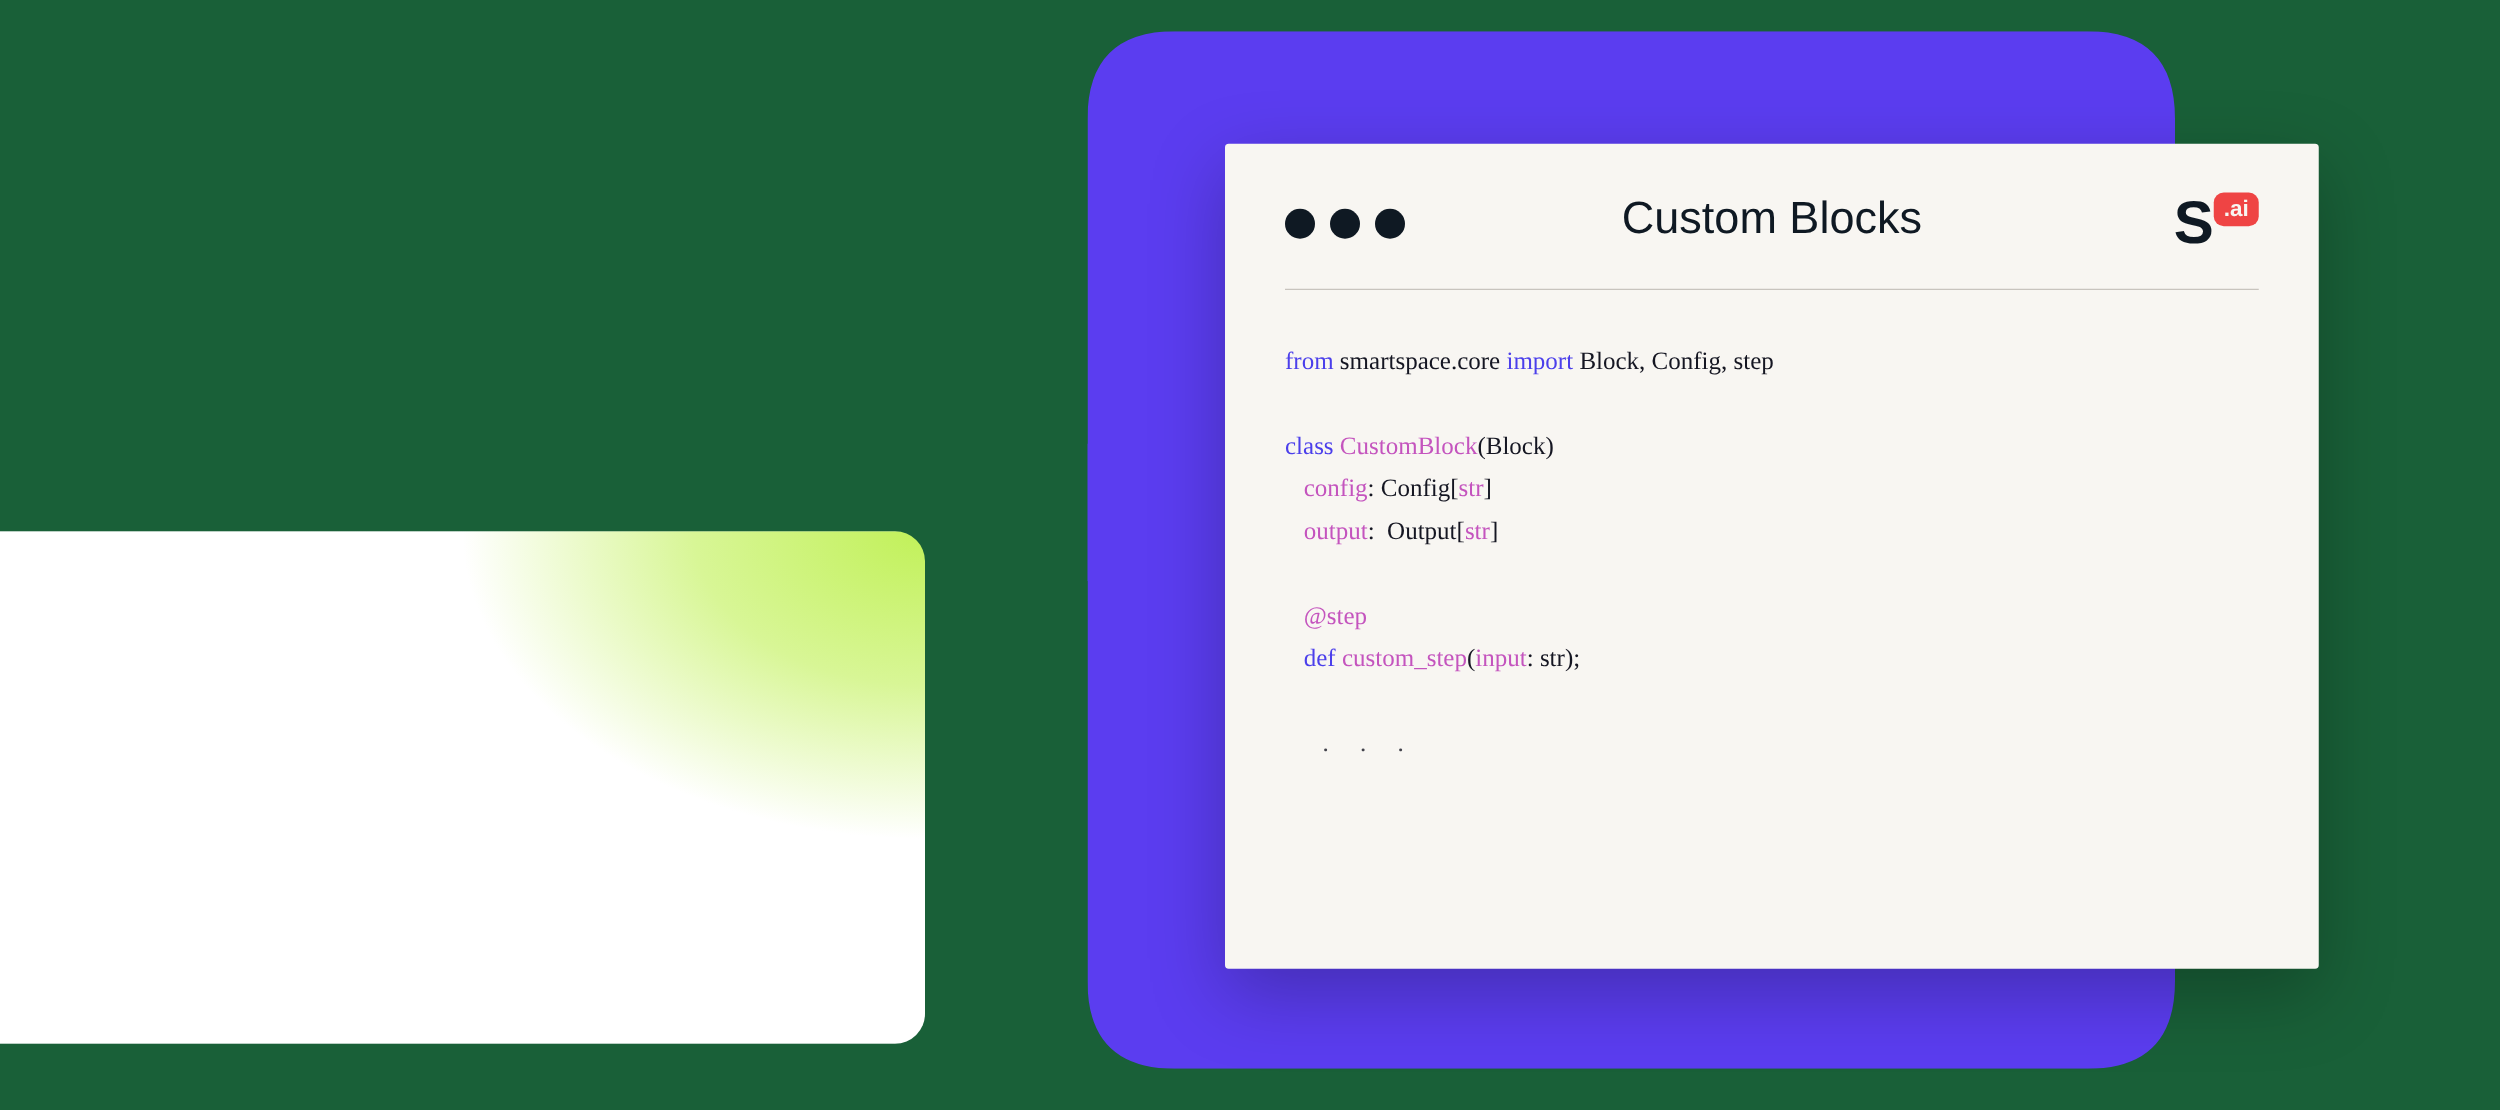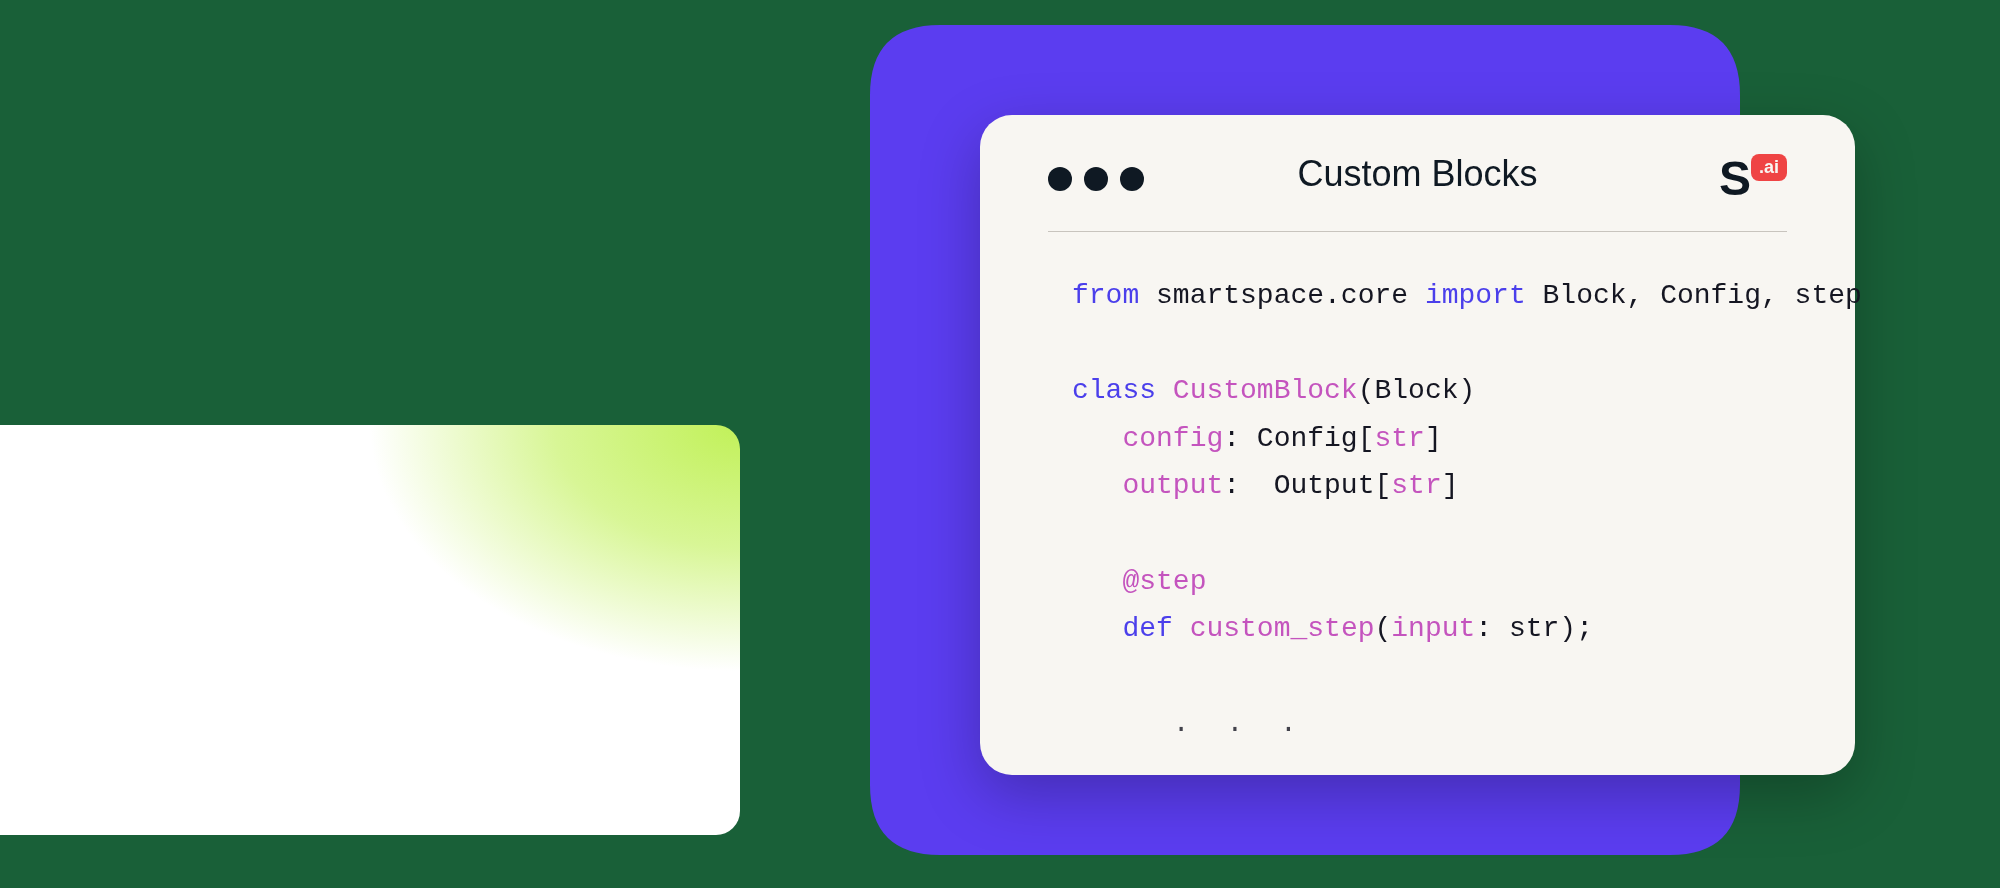--- a/index.html
+++ b/index.html
@@ -44,23 +44,23 @@
       fill: #5B3DF0;
     }
     
     .code-window {
       position: absolute;
       left: 980px;
       top: 115px;
       width: 875px;
       height: 660px;
       background: #F8F6F2;
-      border-radius: 32px;
+      border-radius: 3px;
       box-shadow: 0 20px 60px rgba(0,0,0,0.25);
-      padding: 40px 68px;
+      padding: 40px 48px;
     }
     
     .window-header {
       display: flex;
       align-items: center;
       justify-content: space-between;
       padding-bottom: 28px;
       border-bottom: 1.5px solid #C8C4BE;
     }
     
@@ -106,26 +106,25 @@
       font-size: 18px;
       font-weight: 700;
       padding: 3px 8px;
       border-radius: 8px;
       position: relative;
       top: -12px;
     }
     
     .code-content {
       padding-top: 40px;
-      font-family: Liberation Mono, monospace;
-      font-size: 28px;
+      font-family: Liberation Serif, serif;
+      font-size: 20px;
       line-height: 1.7;
       color: #151622;
       white-space: pre;
-      margin-left: 24px;
     }
     
     .kw-from { color: #4B3FEB; }
     .kw-import { color: #4B3FEB; }
     .kw-class { color: #4B3FEB; }
     .kw-def { color: #4B3FEB; }
     .classname { color: #C454BE; }
     .attr { color: #C454BE; }
     .decorator { color: #C454BE; }
     .funcname { color: #C454BE; }

